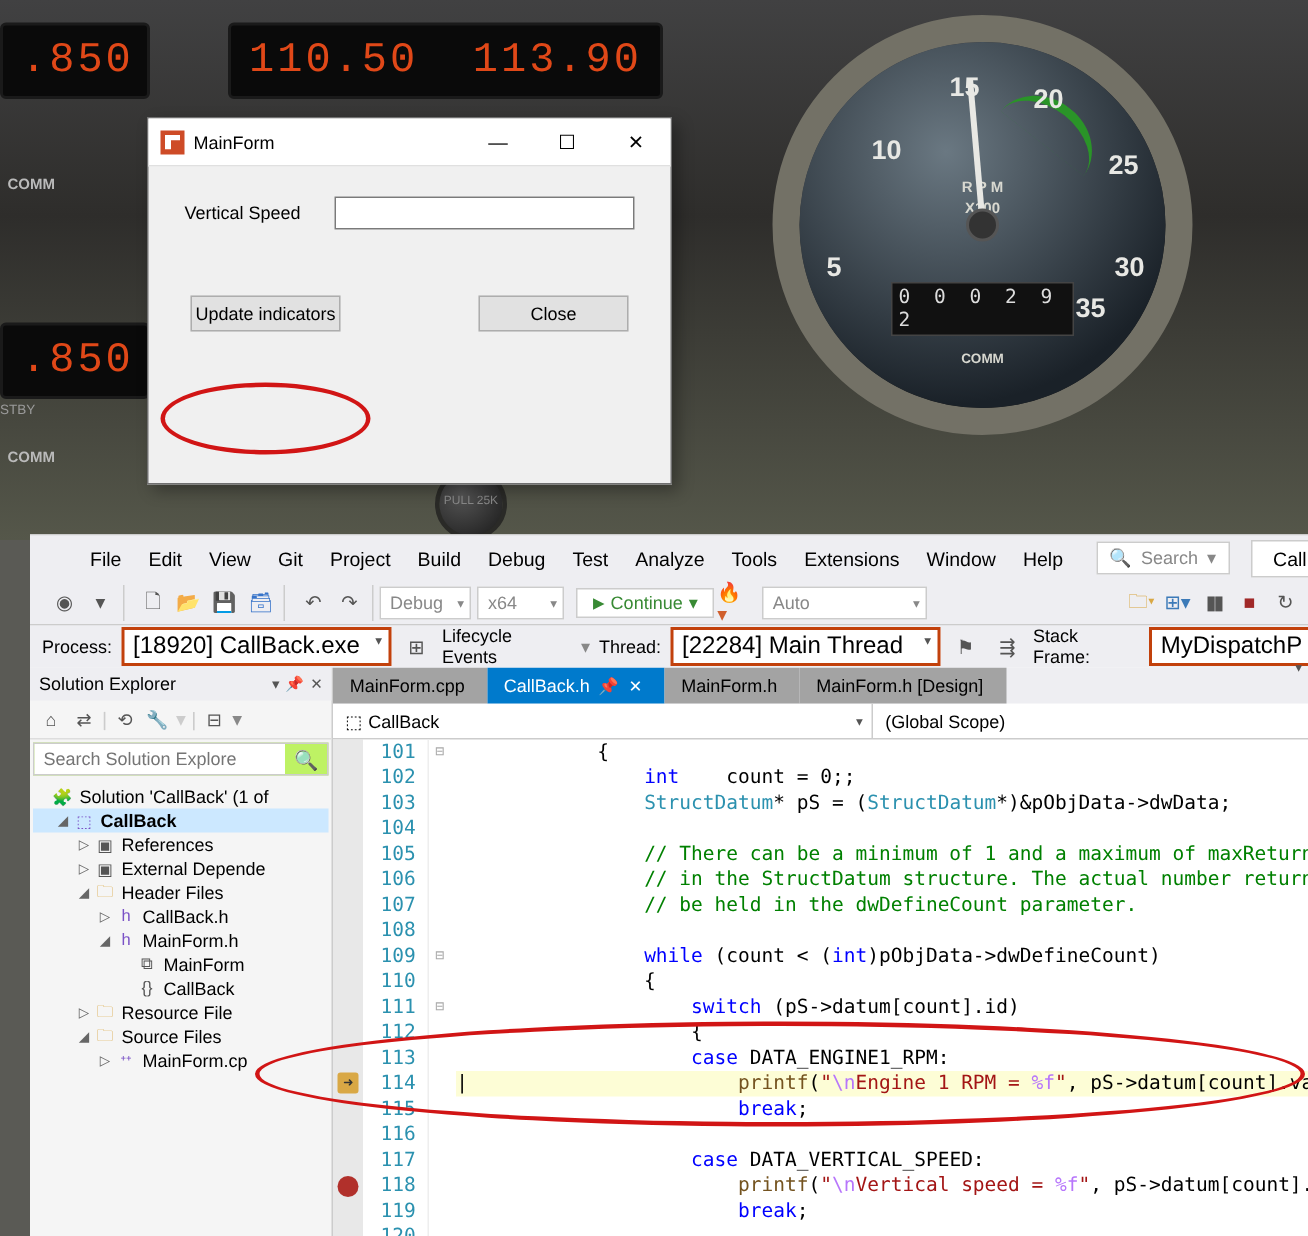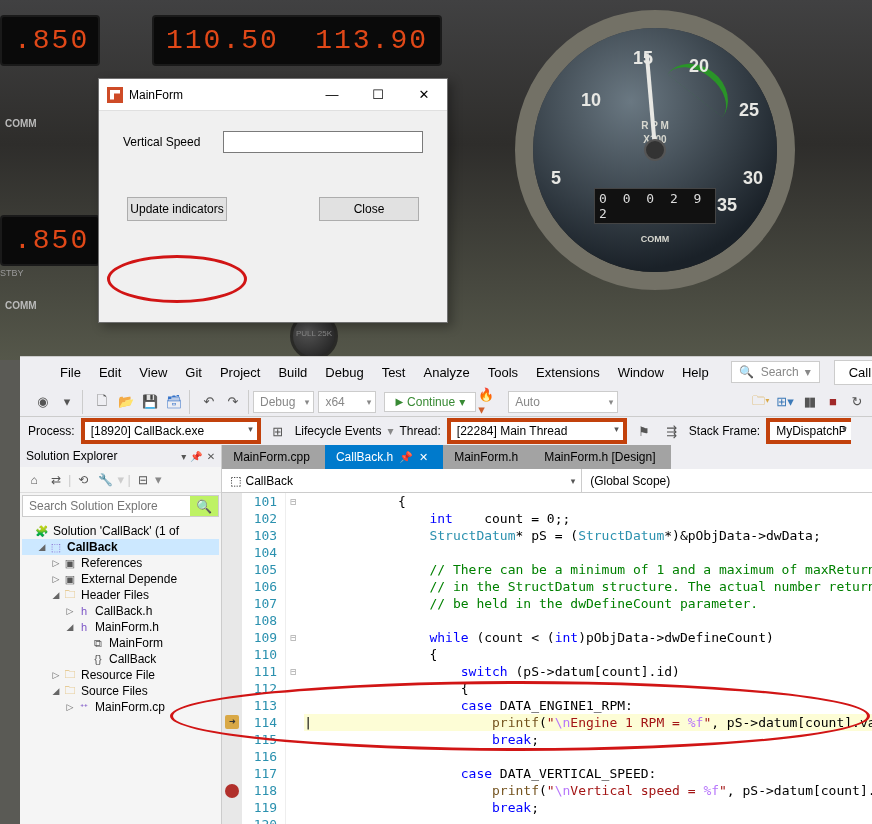--- a/index.html
+++ b/index.html
@@ -65,21 +65,21 @@
 
 .vs-toolbar { height: 30px; background: #eeeef2; display: flex; align-items: center; padding-left: 8px; gap: 4px; border-bottom: 1px solid #ccc; }
 .tb-group { display: flex; align-items: center; gap: 2px; padding: 0 4px; border-right: 1px solid #ccc; height: 24px; }
 .tb-btn { width: 22px; height: 22px; display: flex; align-items: center; justify-content: center; font-size: 13px; color: #555; cursor: pointer; }
 .tb-dropdown { height: 22px; border: 1px solid #ccc; background: #fff; padding: 0 18px 0 6px; font-size: 12px; color: #888; display: flex; align-items: center; position: relative; min-width: 58px; }
 .tb-dropdown::after { content: "▾"; position: absolute; right: 4px; font-size: 9px; }
 .tb-continue { background: #fff; border: 1px solid #ccc; padding: 2px 10px; font-size: 12px; color: #388a34; display: flex; align-items: center; gap: 4px; cursor: pointer; }
 .tb-continue::before { content: "▶"; font-size: 10px; }
 
 .vs-toolbar2 { height: 28px; background: #eeeef2; display: flex; align-items: center; padding-left: 8px; gap: 6px; font-size: 12px; }
-.tb-combo { border: 4px solid #c2410c; background: #fff; padding: 2px 4px 2px 6px; font-size: 12px; min-width: 150px; position: relative; }
+.tb-combo { border: 2px solid #c2410c; background: #fff; padding: 2px 4px 2px 6px; font-size: 16px; min-width: 150px; position: relative; }
 .tb-combo::after { content: "▾"; position: absolute; right: 4px; font-size: 9px; color: #555; }
 
 .vs-body { flex: 1; display: flex; overflow: hidden; }
 
 
 .sol-exp { width: 212px; background: #f5f5f5; border-right: 1px solid #ccc; display: flex; flex-direction: column; }
 .sol-header { height: 22px; background: #eeeef2; padding: 2px 6px; font-size: 12px; display: flex; align-items: center; justify-content: space-between; }
 .sol-header-title { font-weight: normal; }
 .sol-pins { display: flex; gap: 4px; font-size: 10px; color: #555; }
 .sol-toolbar { height: 26px; display: flex; align-items: center; padding: 0 4px; gap: 2px; border-bottom: 1px solid #ddd; }

